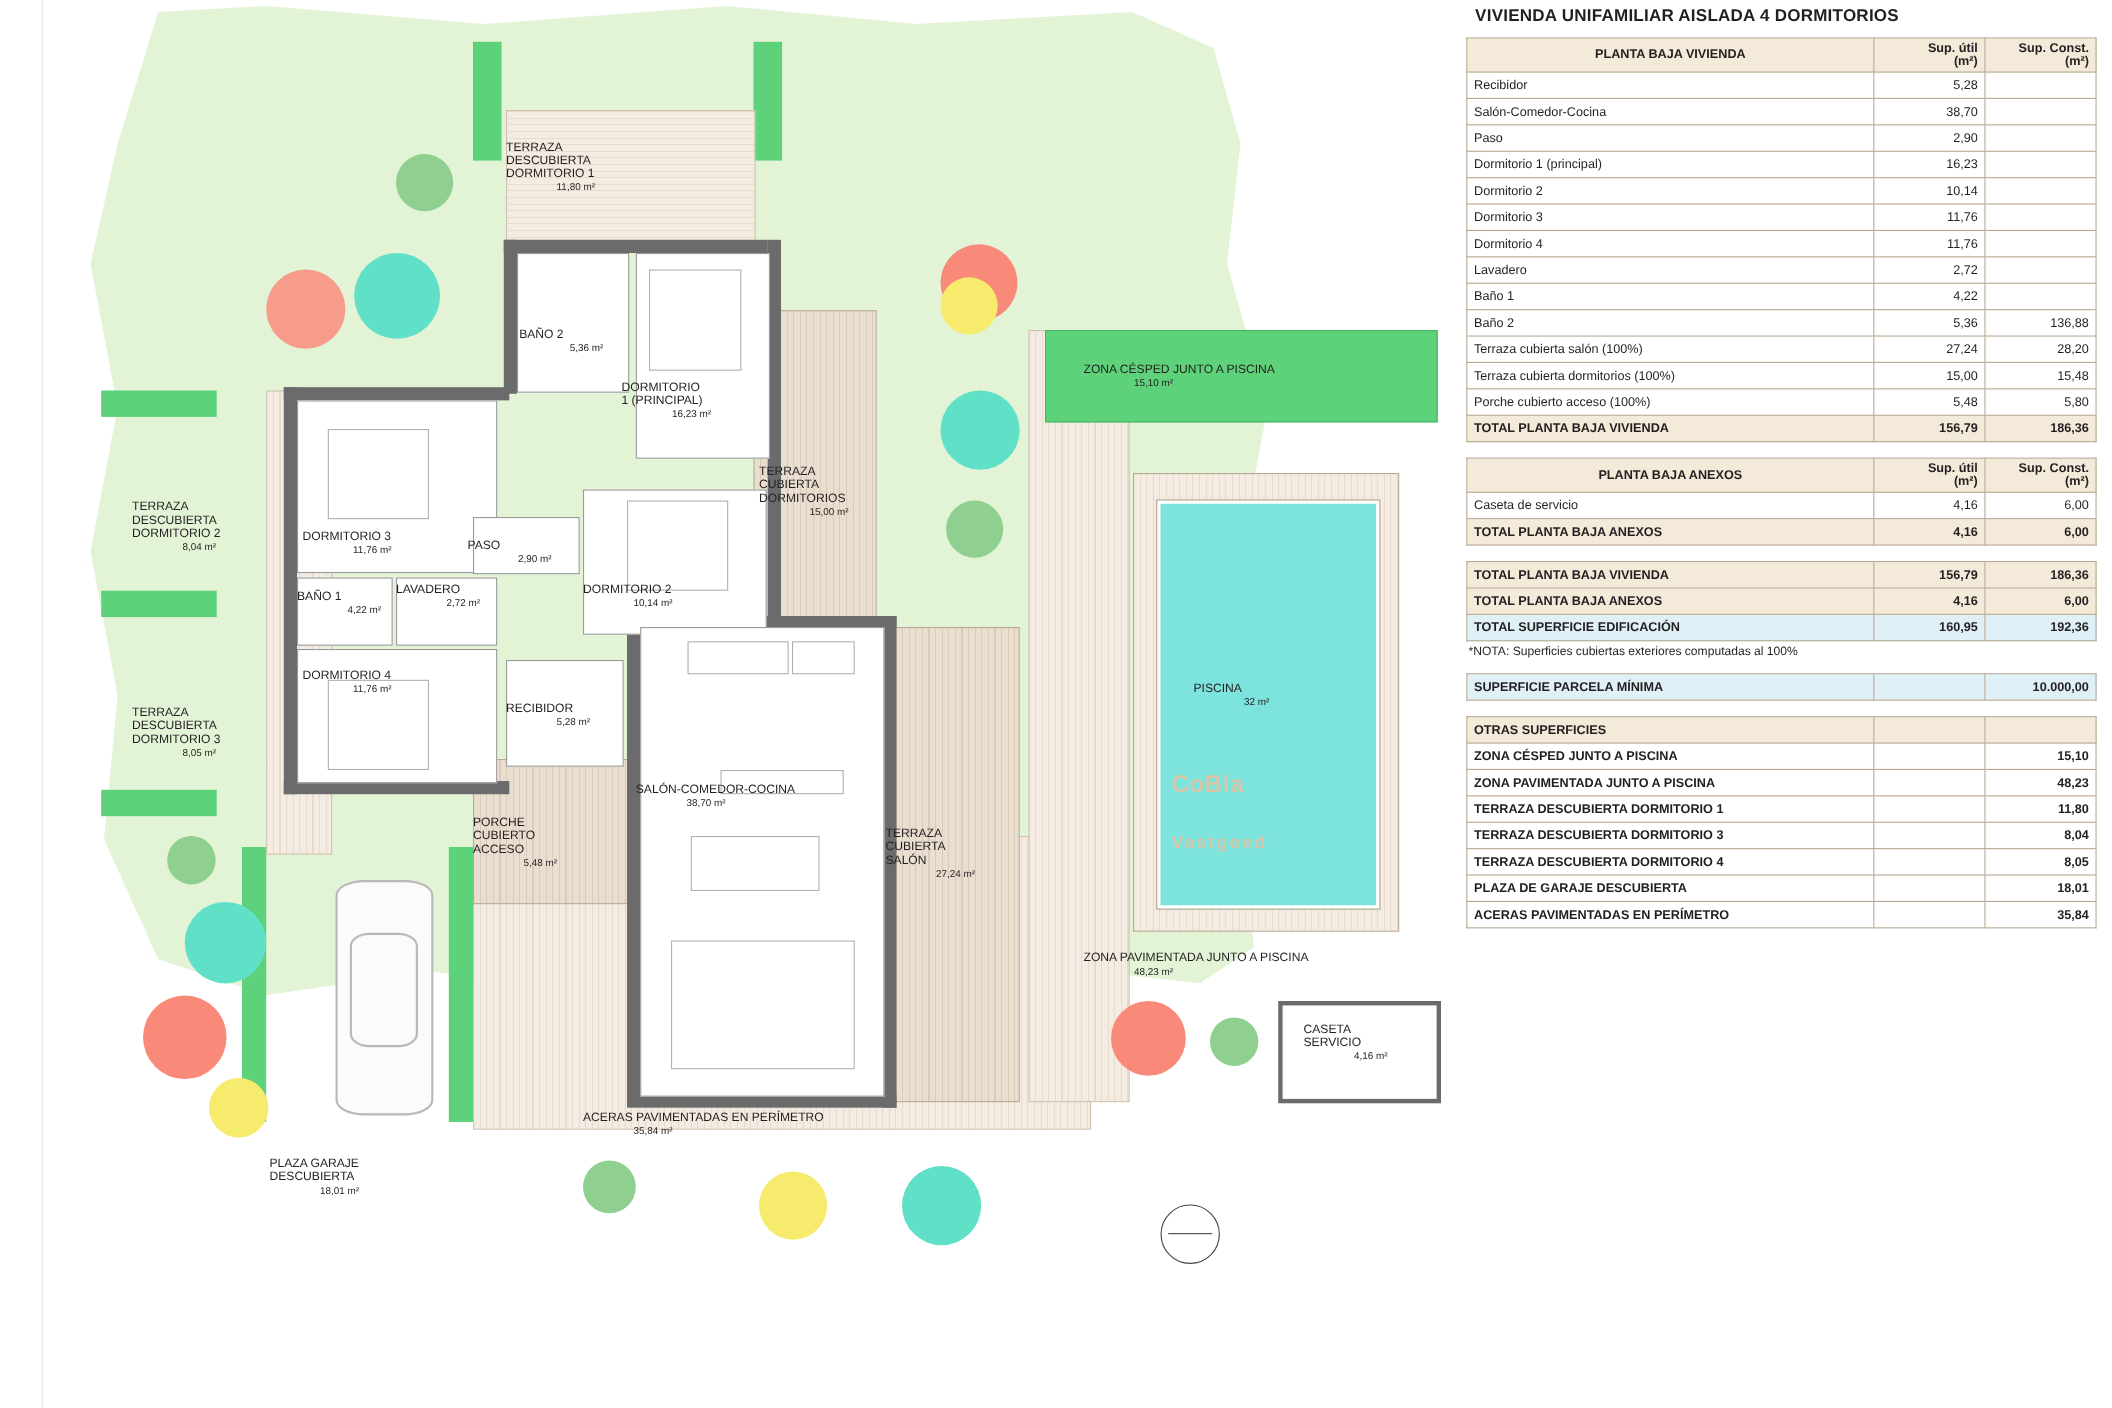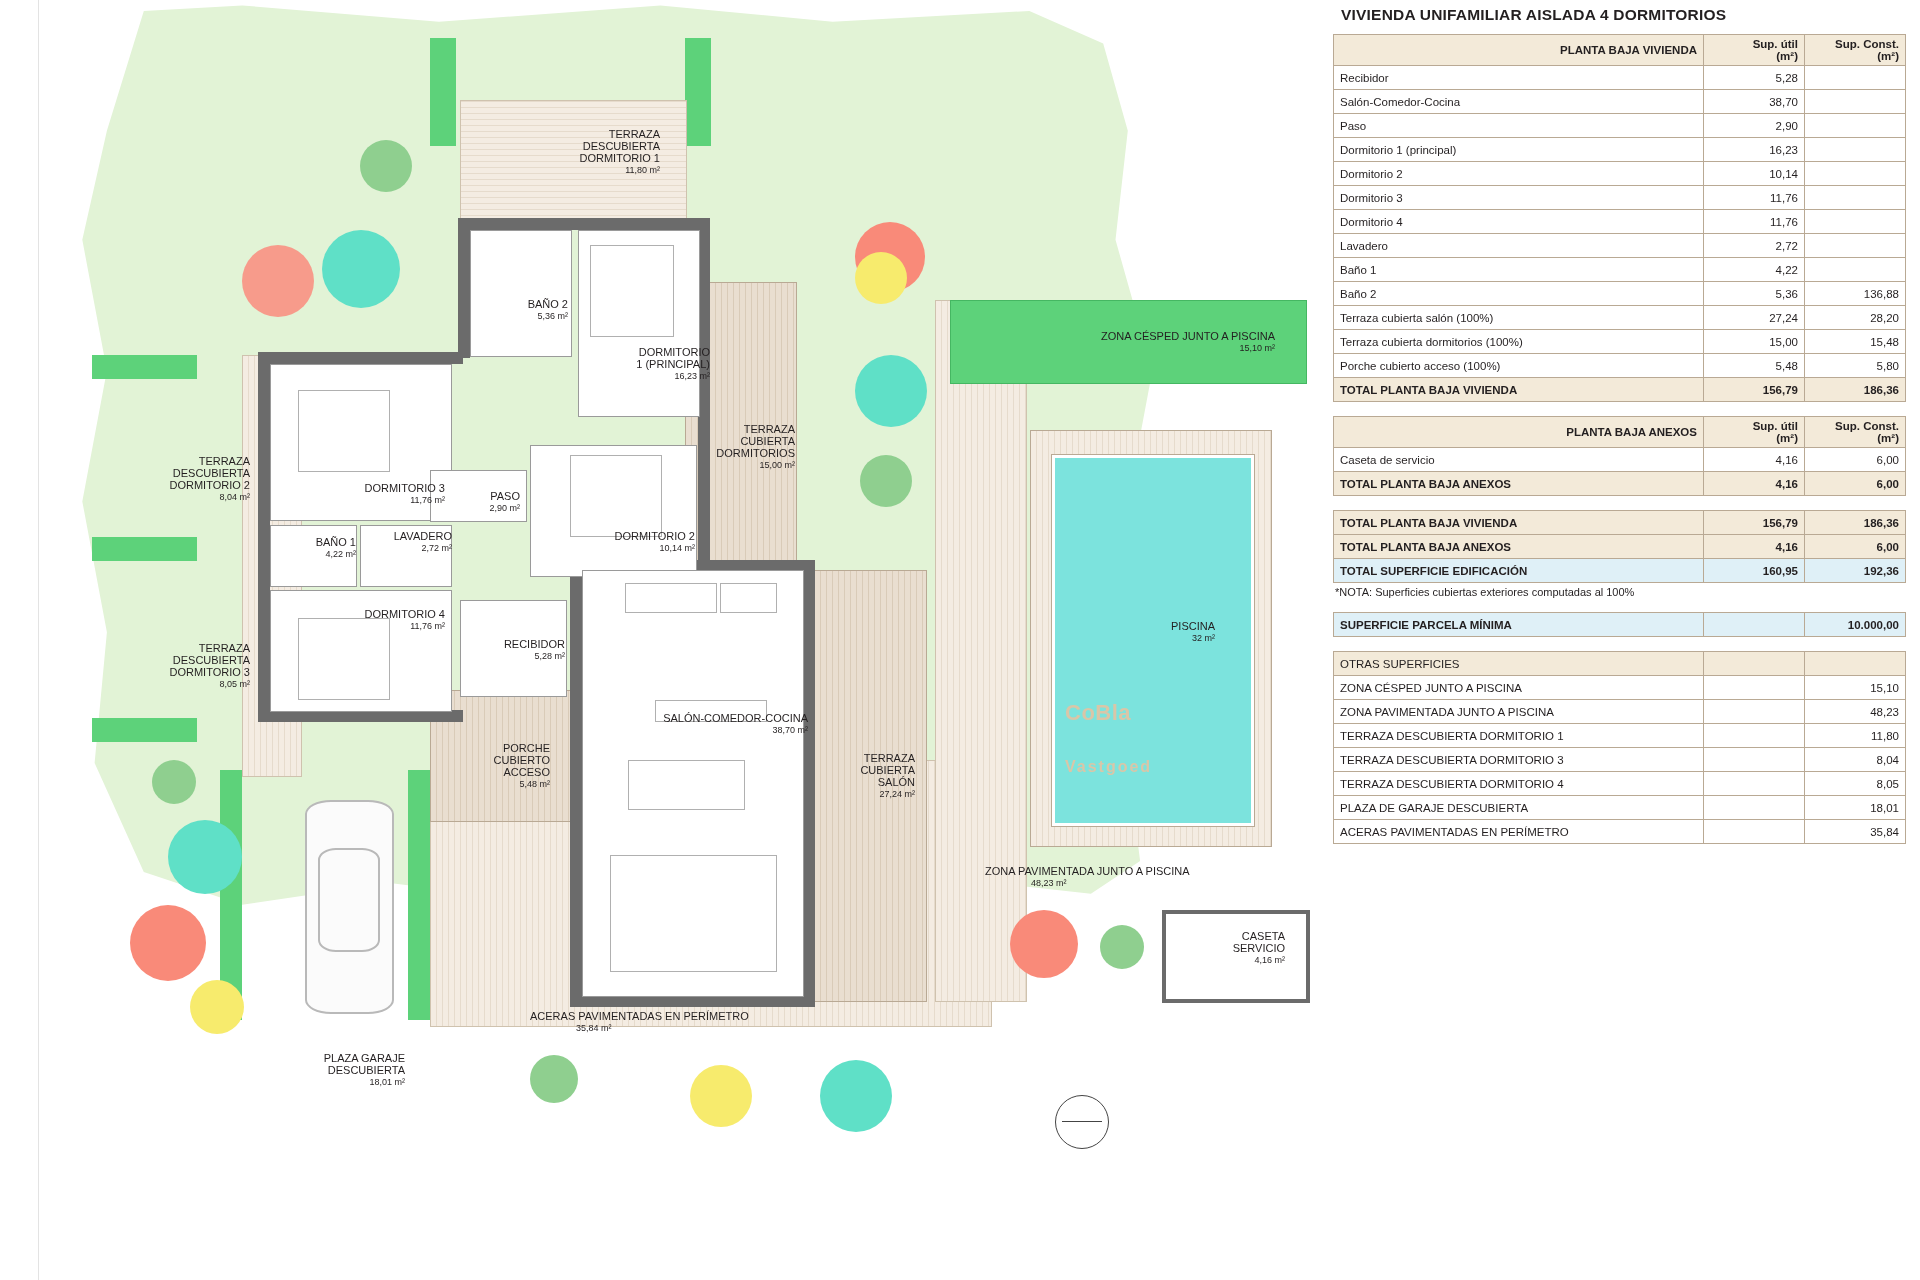--- a/index.html
+++ b/index.html
@@ -15,49 +15,49 @@
     position:absolute;left:40px;top:0px;width:1230px;height:1090px;
     background:#e2f3d6;
     clip-path:polygon(6% 1%,14% 0.5%,30% 2%,48% 0.5%,62% 2%,78% 1%,84% 4%,86% 12%,85% 22%,88% 34%,86% 46%,88% 58%,86% 70%,87% 79%,83% 82%,75% 81%,66% 83%,54% 81%,40% 83%,26% 81%,14% 83%,6% 80%,2% 70%,3% 58%,1% 46%,3% 34%,1% 22%,3% 12%);
   }
   .greenbar{position:absolute;background:#5dd27a;}
   .pavement{position:absolute;background:repeating-linear-gradient(90deg,#f4ece2 0 5px,#e6dbcc 5px 6px);border:1px solid #cfc2ae;}
   .pavement.h{background:repeating-linear-gradient(0deg,#f4ece2 0 5px,#e6dbcc 5px 6px);}
   .terr-cub{position:absolute;background:repeating-linear-gradient(90deg,#e9ded0 0 5px,#d9cbb8 5px 6px);border:1px solid #b9a994;}
   .wall{position:absolute;background:#6b6b6b;}
   .room{position:absolute;background:#ffffff;border:1px solid #9a9a9a;}
-  .lbl{position:absolute;font-size:11px;line-height:12px;text-align:right;color:#231f20;white-space:nowrap;}
+  .lbl{position:absolute;font-size:11px;line-height:12px;text-align:left;color:#231f20;white-space:nowrap;}
   .lbl .sq{font-size:9px;margin-left:46px;}
   .tree{position:absolute;border-radius:50%;}
   .pool{position:absolute;background:#7ce3dd;border:3px solid #ffffff;outline:1px solid #b9a994;}
   .poolbox{position:absolute;background:repeating-linear-gradient(90deg,#f4ece2 0 5px,#e6dbcc 5px 6px);border:1px solid #b9a994;}
   .zonecesped{position:absolute;background:#5dd27a;border:1px solid #45b762;}
   .caseta{position:absolute;background:#ffffff;border:4px solid #6b6b6b;}
   .carbody{position:absolute;border:2px solid #b9b9b9;border-radius:26px/14px;background:#fbfbfb;}
   .furn{position:absolute;border:1px solid #b0b0b0;background:#fff;}
   .watermark{position:absolute;left:1035px;top:700px;color:#d9c6a8;font-size:22px;font-weight:bold;letter-spacing:.5px;}
   .watermark small{display:block;font-size:16px;font-weight:bold;letter-spacing:2px;margin-top:32px;}
   .northmark{position:absolute;left:1025px;top:1095px;width:52px;height:52px;border-radius:50%;border:1.3px solid #444;}
   .northmark:after{content:"";position:absolute;left:6px;top:25px;width:40px;height:1.3px;background:#444;}
 
   
   #side{position:absolute;left:1325px;top:0;width:595px;height:1280px;padding:0 8px;box-sizing:border-box;}
   .doc-title{font-size:15.5px;font-weight:bold;padding:6px 0 10px 8px;letter-spacing:.2px;}
   table{border-collapse:collapse;width:573px;font-size:11.5px;}
   table td{border:1px solid #b9a994;padding:3px 6px;height:17px;}
   .hdr td{background:#f3ead9;font-weight:bold;text-align:center;}
-  .hdr td.l{text-align:right;}
+  .hdr td.l{text-align:center;}
   td.num{text-align:right;width:88px;}
   td.name{text-align:left;}
   tr.total td{font-weight:bold;background:#f3ead9;}
   tr.total td.blue{background:#dff0f7;}
   .note{font-size:11px;padding:3px 2px 0 2px;}
   .gap{height:14px;}
   .parcela td{background:#dff0f7;font-weight:bold;}
-  .otras td{font-weight:normal;}
+  .otras td{font-weight:bold;}
   .otras .cap{background:#f3ead9;}
   .vline{position:absolute;left:38px;top:0;width:1px;height:1280px;background:#e3e3e3;}
 </style>
 </head>
 <body>
 
 <div class="vline"></div>
 
 <div id="plan">
   <div class="plot">

